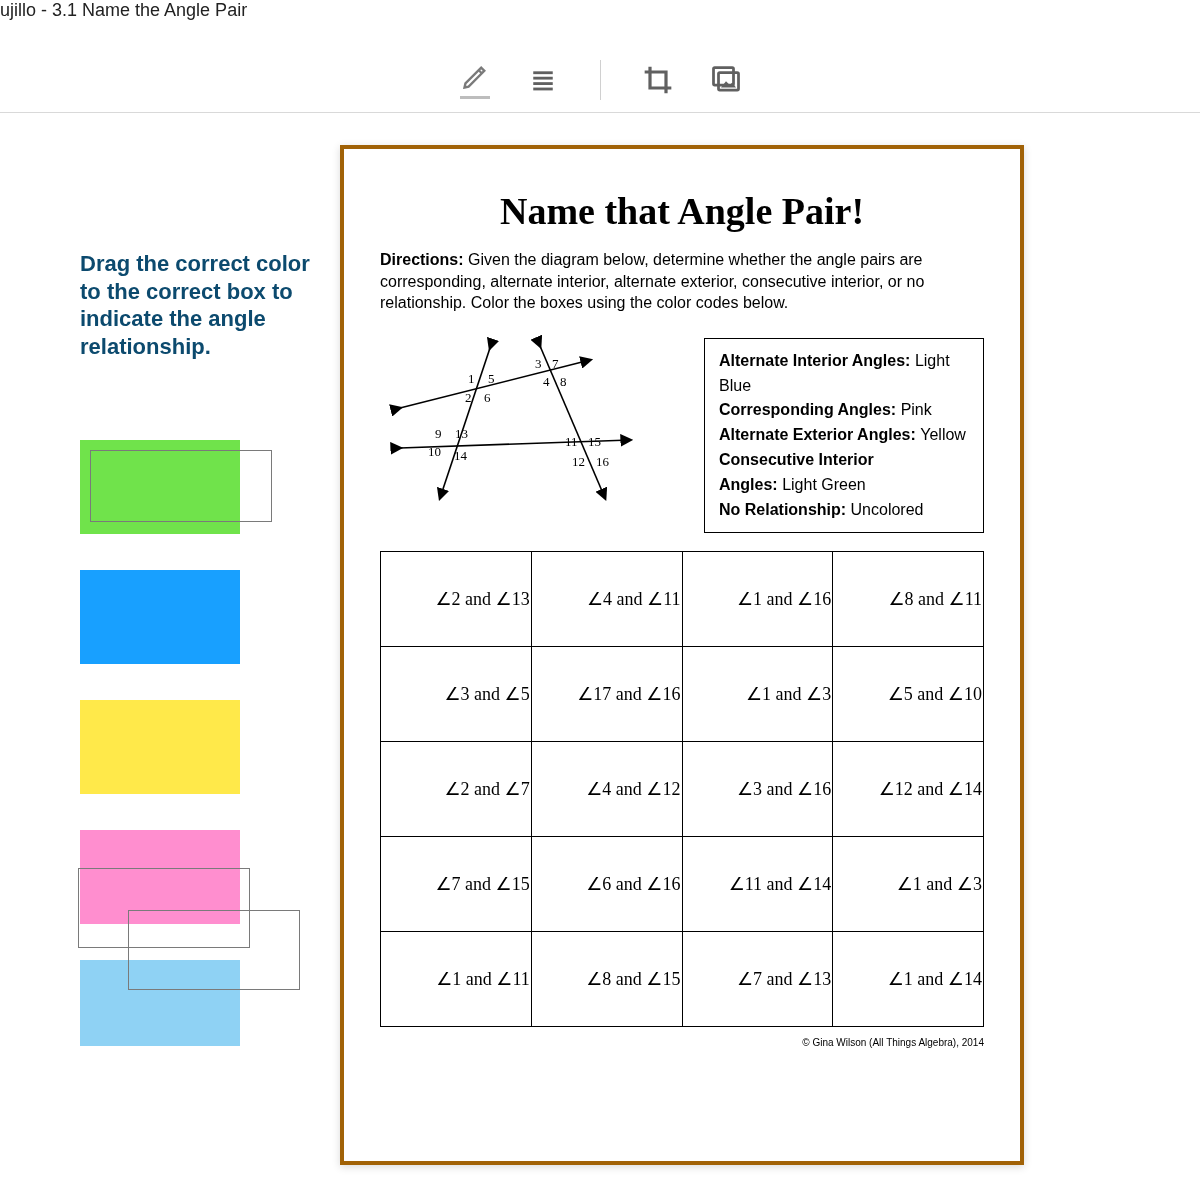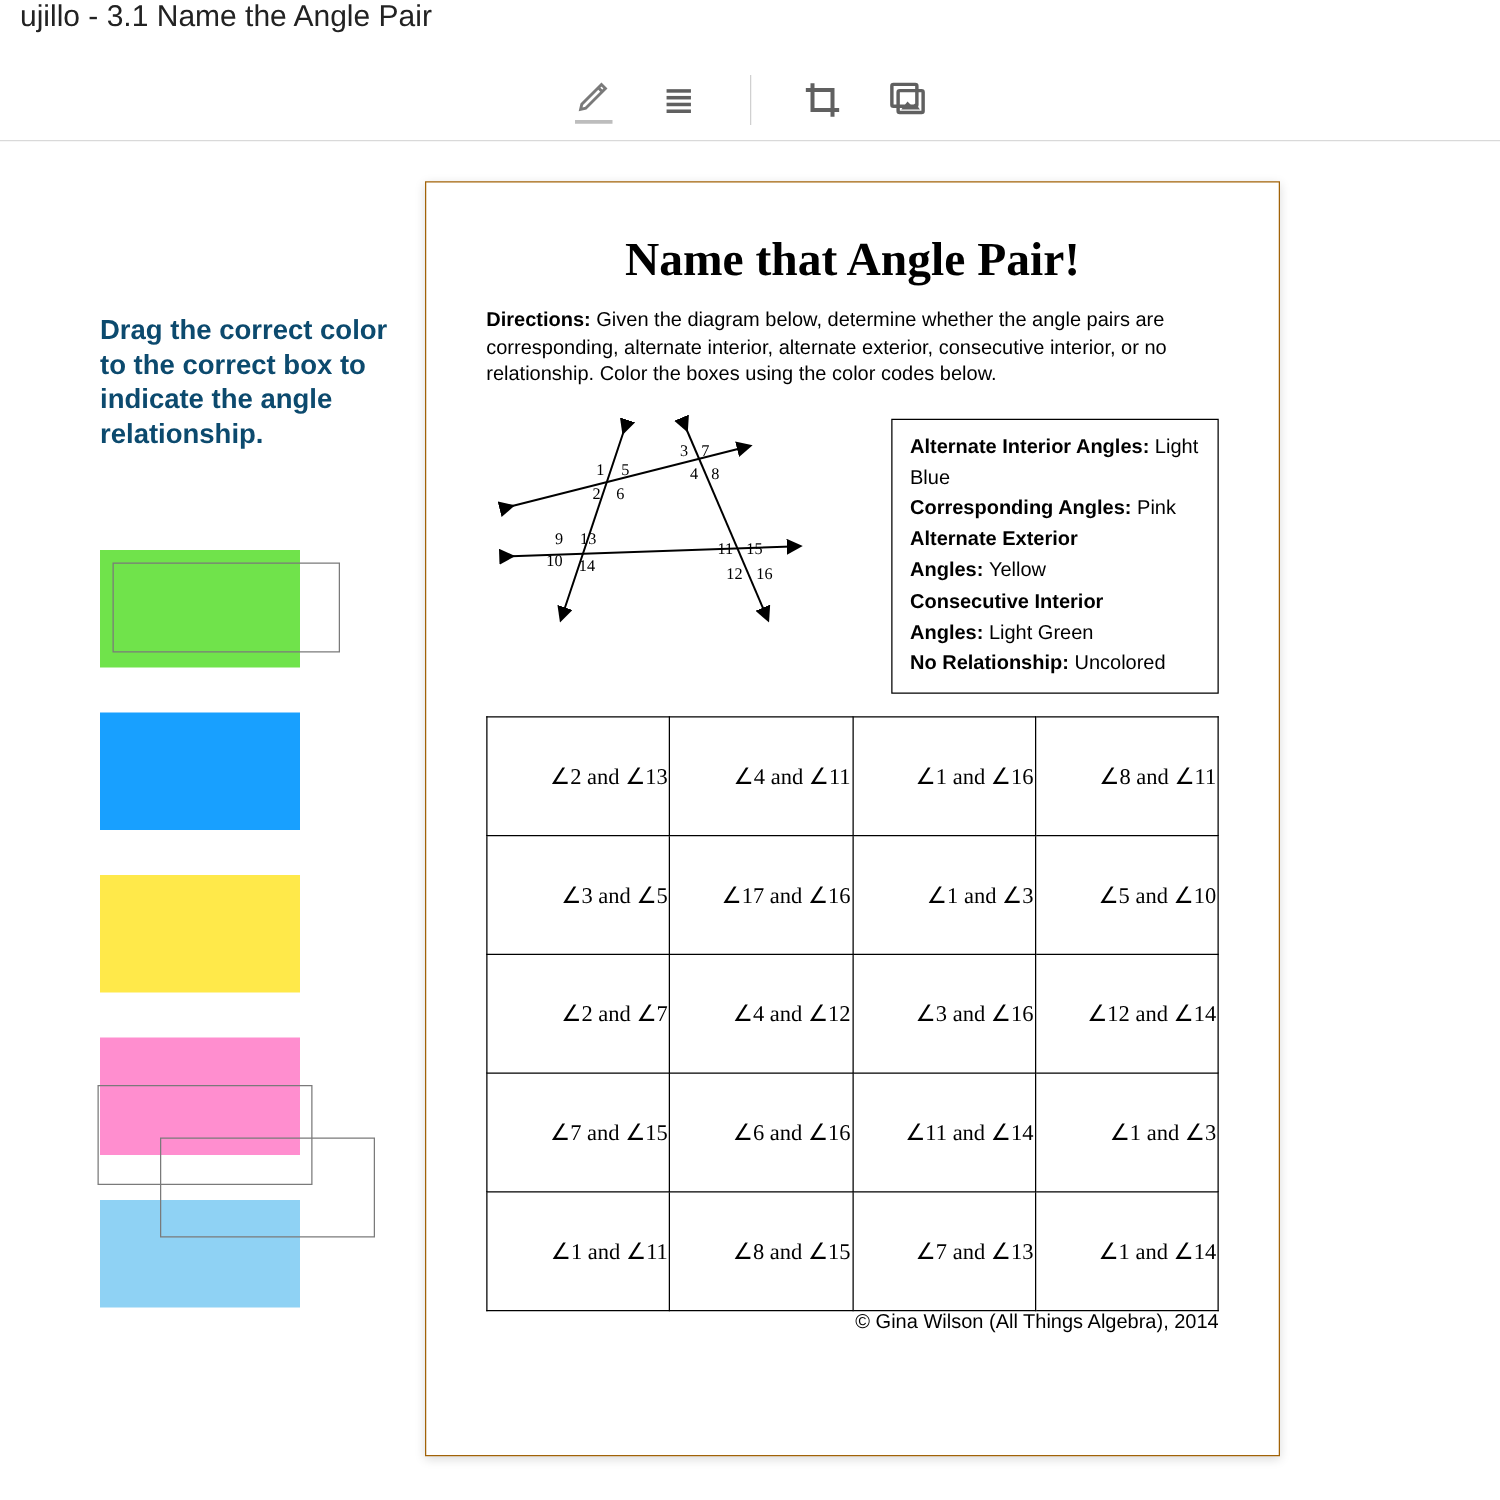--- a/index.html
+++ b/index.html
@@ -1,46 +1,46 @@
 <!DOCTYPE html>
 <html><head>
 <meta charset="utf-8">
 <style>
   html,body{margin:0;padding:0;font-family:Arial,Helvetica,sans-serif;background:#fff;color:#000}
   .stage{width:1200px;height:1200px;position:relative;overflow:hidden}
   
-  .titlebar{position:absolute;left:0;right:0;top:0;height:20px;font-size:24px;color:#222;padding-left:16px;white-space:nowrap}
+  .titlebar{position:absolute;left:0;right:0;top:0;height:20px;font-size:18px;color:#222;padding-left:0;white-space:nowrap}
   .toolbar{position:absolute;left:0;right:0;top:50px;height:60px;display:flex;justify-content:center;align-items:center;gap:38px}
   .toolbar .divider{width:1px;height:40px;background:#d0d0d0;margin:0 4px}
   .tool-icon{width:30px;height:30px;display:flex;align-items:center;justify-content:center;color:#6b6b6b}
   .tool-icon.active{border-bottom:3px solid #bdbdbd;padding-bottom:4px;color:#8a8a8a}
   .hr{position:absolute;left:0;right:0;top:112px;height:1px;background:#d9d9d9}
   
   .instructions{position:absolute;left:80px;top:250px;width:230px;color:#0c4a6e;font-weight:700;font-size:22px;line-height:1.25}
   .swatchzone{position:absolute;left:80px;top:440px;width:260px}
   .swatch{width:160px;height:94px;margin-bottom:36px;position:relative}
   .sw-green{background:#70e34b}
   .sw-blue{background:#18a0ff}
   .sw-yellow{background:#ffe94a}
   .sw-pink{background:#ff8ecf}
   .sw-lightblue{background:#8fd2f4}
   .ghostbox{position:absolute;border:1.5px solid #7a7a7a;background:rgba(255,255,255,0)}
   
-  .sheet{position:absolute;left:340px;top:145px;width:684px;height:1020px;background:#fff;border:1px solid #a16207;box-shadow:0 2px 8px rgba(0,0,0,.15);padding:40px 48px;box-sizing:border-box}
+  .sheet{position:absolute;left:340px;top:145px;width:684px;height:1020px;background:#fff;border:4px solid #a16207;box-shadow:0 2px 8px rgba(0,0,0,.15);padding:40px 36px;box-sizing:border-box}
   .sheet h1{font-family:"Comic Sans MS","Marker Felt","Segoe Script",cursive;text-align:center;font-size:38px;font-weight:700;margin:0 0 16px}
   .directions{font-size:16px;line-height:1.35;margin-bottom:24px}
   .directions b{font-weight:700}
   .diagram-row{display:flex;gap:24px;margin-bottom:18px;align-items:flex-start}
   .diagram{flex:0 0 300px;height:170px}
   .legendbox{border:1.5px solid #000;padding:10px 14px;font-size:16px;line-height:1.55;flex:1}
   .legendbox b{font-weight:700}
   table.grid{border-collapse:collapse;width:100%;margin-top:6px}
   table.grid td{border:1.5px solid #000;width:25%;height:92px;text-align:right;font-size:18px;vertical-align:middle}
   .ang{font-family:"Times New Roman",serif}
-  .copyright{text-align:right;font-size:16px;}
+  .copyright{text-align:right;font-size:10px;margin-top:10px}
   svg{overflow:visible}
 </style>
 </head>
 <body>
 <div class="stage">
 
 <div class="titlebar">ujillo - 3.1 Name the Angle Pair</div>
 
 <div class="toolbar">
   <div class="tool-icon active">

